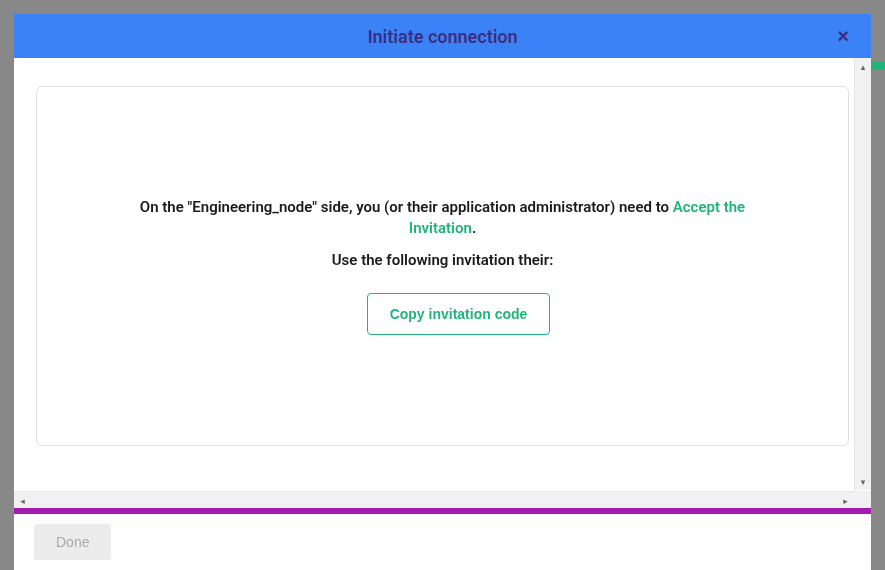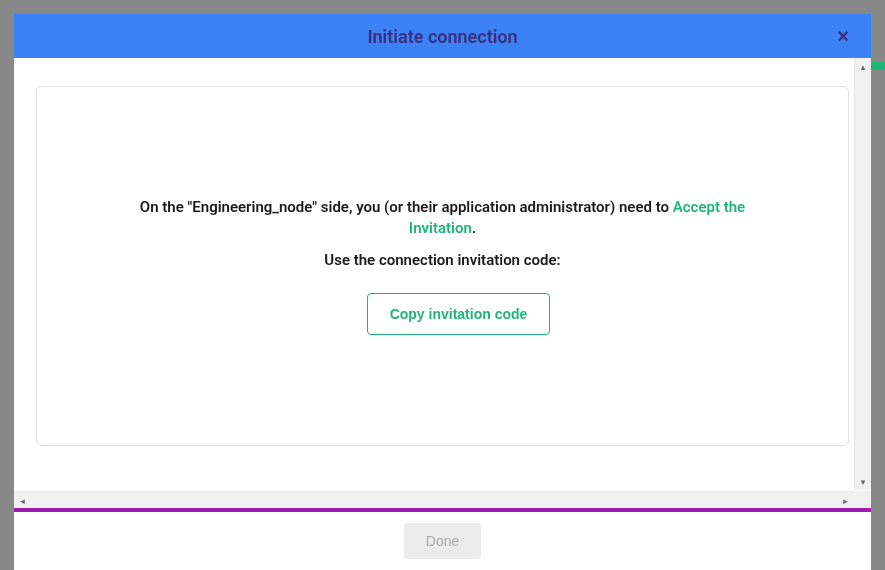--- a/index.html
+++ b/index.html
@@ -150,24 +150,24 @@
     .scroll-corner {
       position: absolute;
       right: 0;
       bottom: 0;
       width: 17px;
       height: 17px;
       background: #f1f1f1;
     }
     .modal-footer {
       height: 62px;
-      border-top: 4px solid #a21caf;
-      display: flex;
-      align-items: center;
-      justify-content: center;
+      border-top: 6px solid #a21caf;
+      display: flex;
+      align-items: center;
+      justify-content: flex-start;
       padding: 0 20px;
       flex-shrink: 0;
     }
     .done-btn {
       background: #ececec;
       color: #aaa;
       border: none;
       font-size: 14px;
       font-weight: 500;
       padding: 10px 22px;
@@ -194,21 +194,21 @@
     <div class="modal-title">Initiate connection</div>
     <button class="close-btn">×</button>
   </div>
 
   <div class="modal-body-wrapper">
 
     <div class="card">
       <div class="instruction">
         <span>On the "</span><span>Engineering_node</span><span>" side, you (or their application administrator) need to </span><span class="link">Accept the Invitation</span><span>.</span>
       </div>
-      <div class="sub-instruction">Use the connection invitation code:</div>
+      <div class="sub-instruction">Use the following invitation their:</div>
       <button class="copy-btn">Copy invitation code</button>
     </div>
 
     <div class="v-scrollbar">
       <div class="v-scroll-arrow">▴</div>
       <div class="v-scroll-track"></div>
       <div class="v-scroll-arrow" style="position:absolute;bottom:0;left:0;right:0;">▾</div>
     </div>
     <div class="h-scrollbar">
       <div class="h-scroll-arrow left">◂</div>

